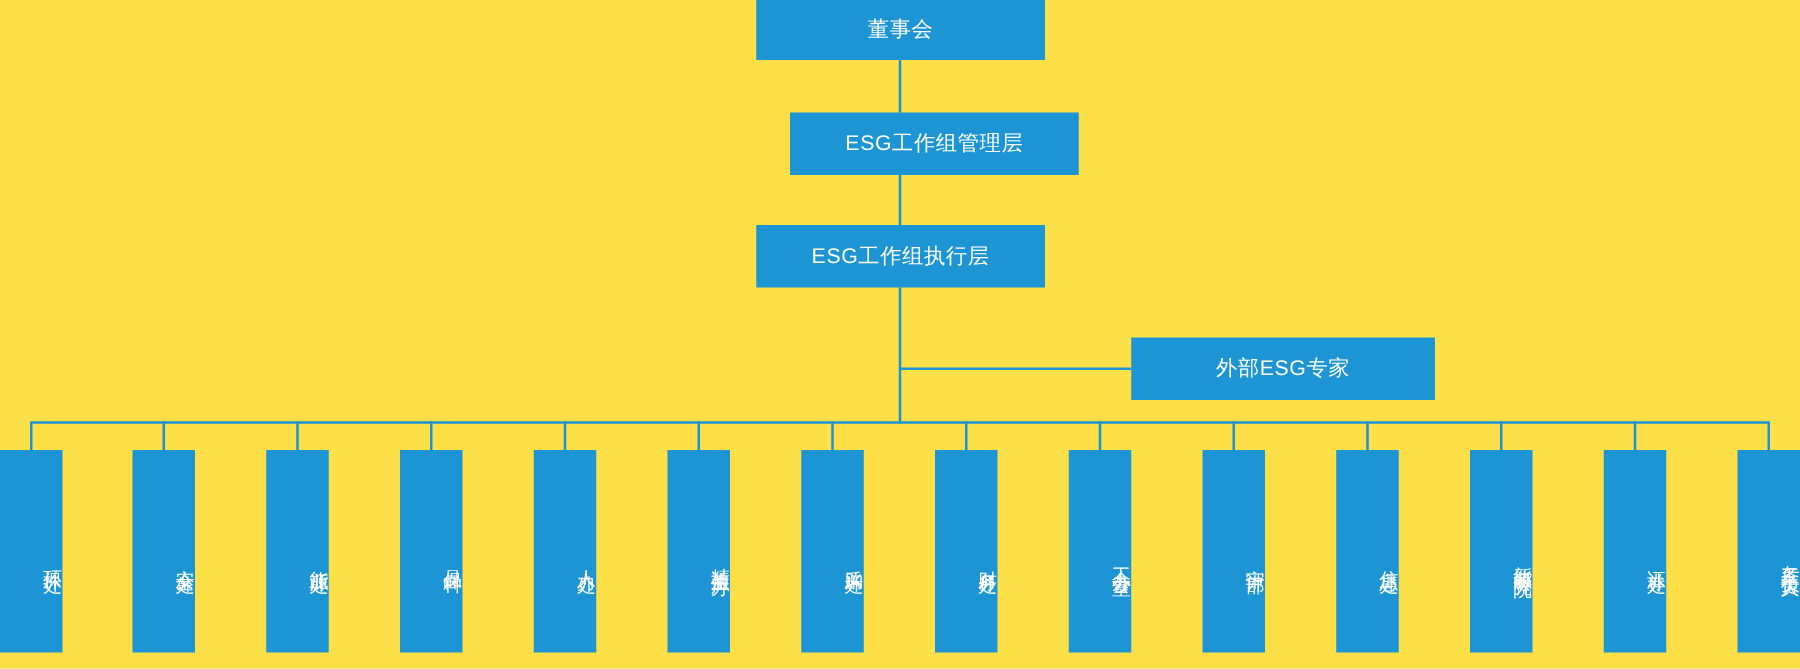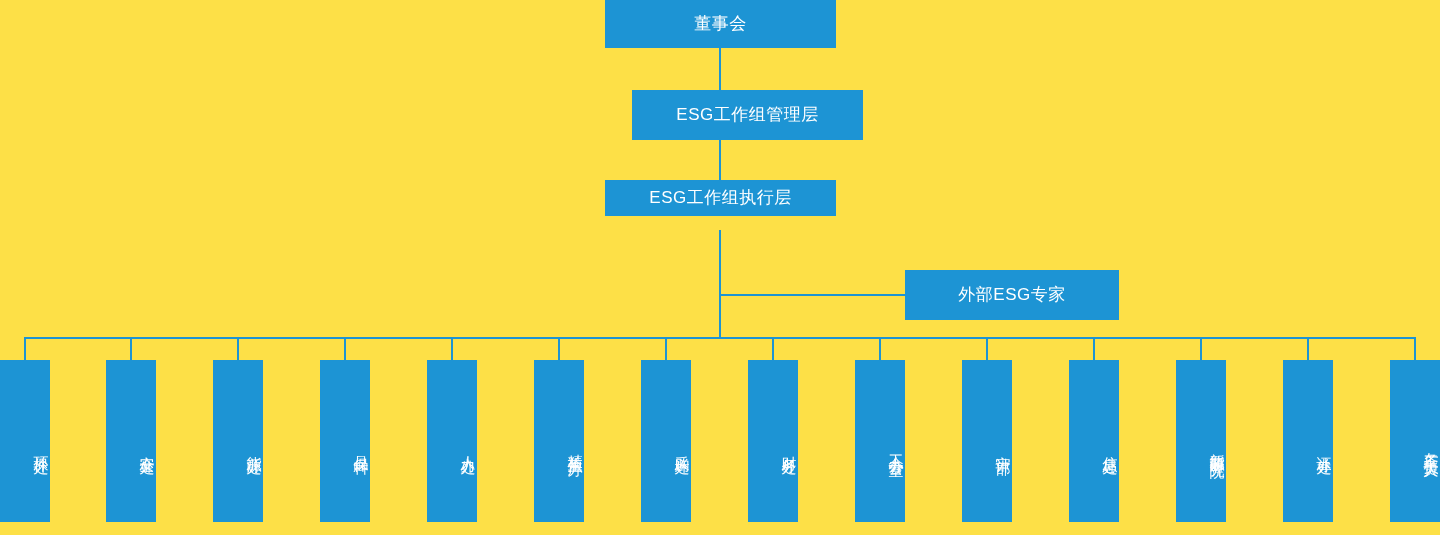--- a/index.html
+++ b/index.html
@@ -69,29 +69,29 @@
   </div>
 
   <div class="conn v-line" style="left:719px; top:48px; height:42px;"></div>
 
   <div class="node top-node" style="left:632px; top:90px; width:231px; height:50px;">
     <span>ESG工作组管理层</span>
   </div>
 
   <div class="conn v-line" style="left:719px; top:140px; height:40px;"></div>
 
-  <div class="node top-node" style="left:605px; top:180px; width:231px; height:36px;">
+  <div class="node top-node" style="left:605px; top:180px; width:231px; height:50px;">
     <span>ESG工作组执行层</span>
   </div>
 
   <div class="conn v-line" style="left:719px; top:230px; height:109px;"></div>
 
   <div class="conn h-line" style="left:719px; top:294px; width:186px;"></div>
 
-  <div class="node expert-node" style="left:905px; top:270px; width:214px; height:50px;">
+  <div class="node expert-node" style="left:905px; top:270px; width:243px; height:50px;">
     <span>外部ESG专家</span>
   </div>
 
   <div class="conn h-line" style="left:25px; top:337px; width:1390px;"></div>
 
   <div class="conn v-line" style="left:24px; top:337px; height:23px;"></div>
   <div class="conn v-line" style="left:130px; top:337px; height:23px;"></div>
   <div class="conn v-line" style="left:237px; top:337px; height:23px;"></div>
   <div class="conn v-line" style="left:344px; top:337px; height:23px;"></div>
   <div class="conn v-line" style="left:451px; top:337px; height:23px;"></div>

